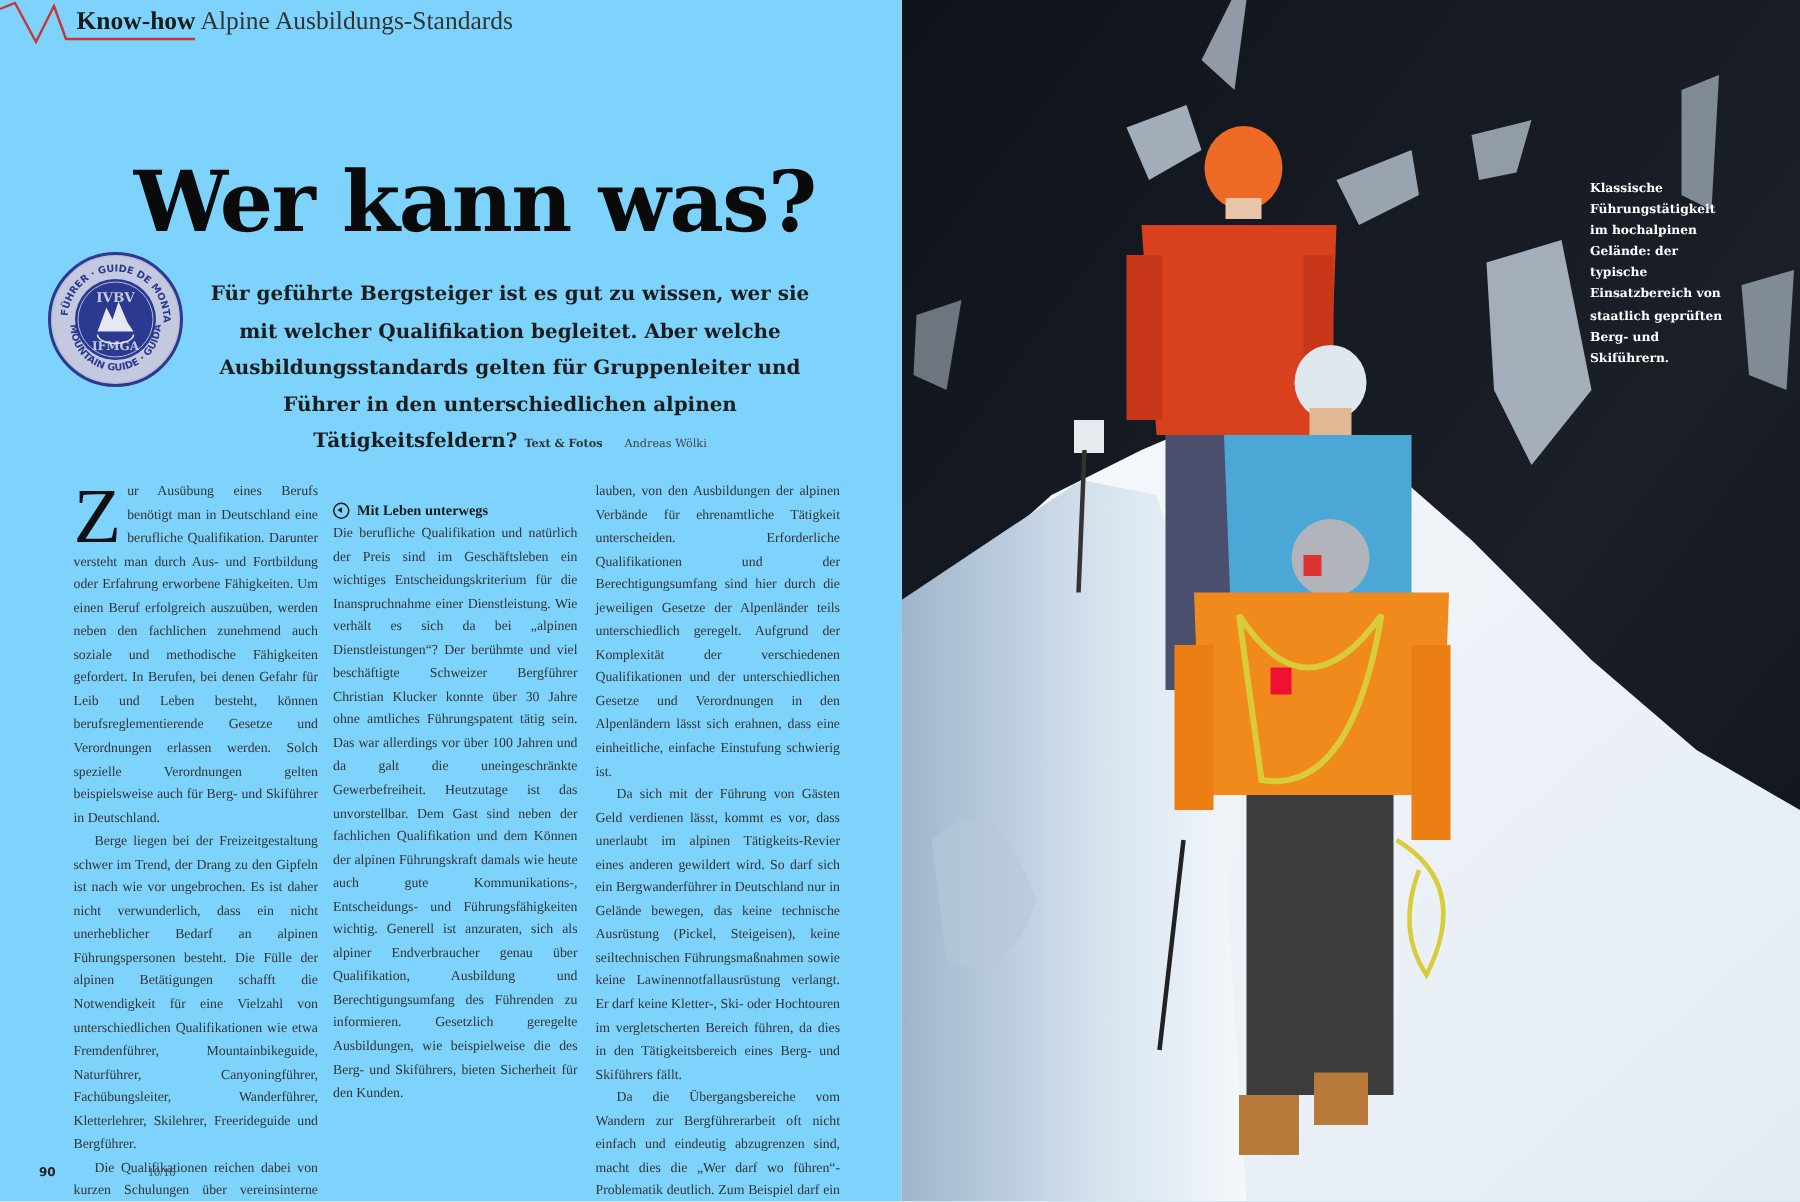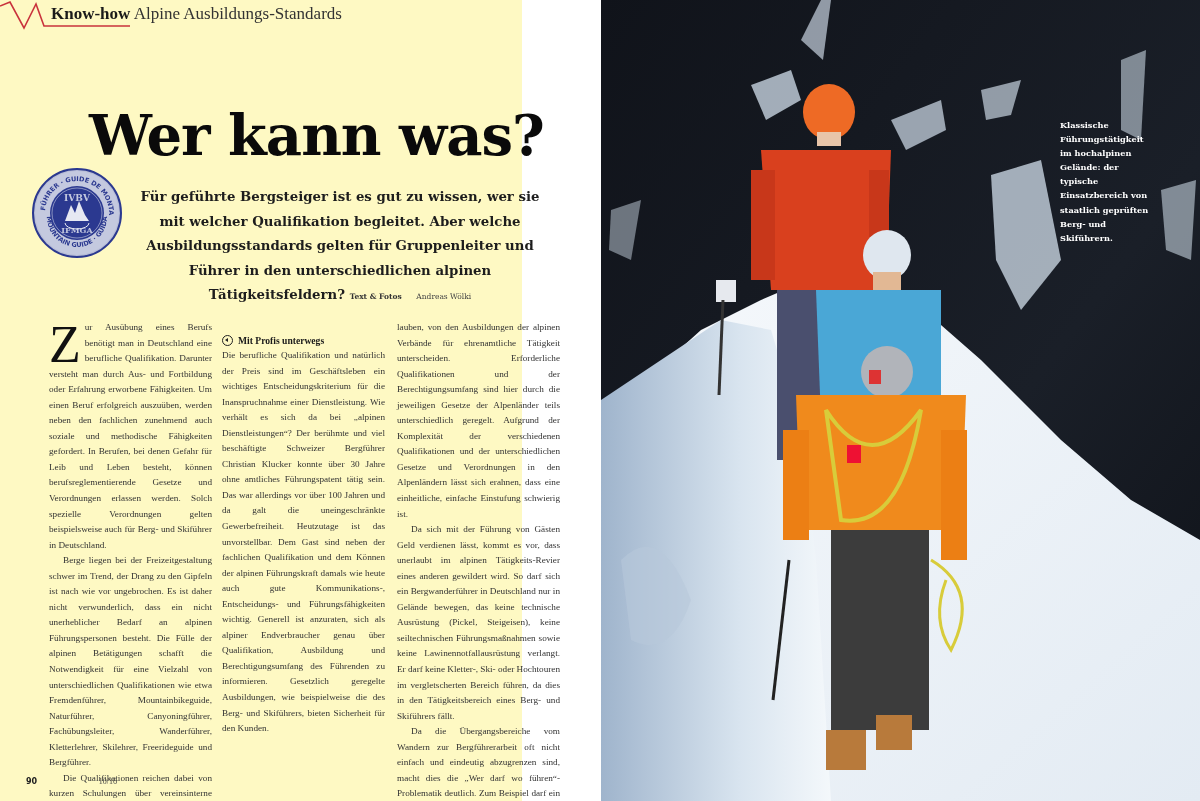--- a/index.html
+++ b/index.html
@@ -1,19 +1,19 @@
 <!DOCTYPE html>
 <html><head>
 <meta charset="utf-8">
 <style>
   * { margin: 0; padding: 0; box-sizing: border-box; }
   html, body { width: 1200px; height: 801px; overflow: hidden; background: #fff; }
   body { position: relative; font-family: "Liberation Serif", "DejaVu Serif", serif; color: #2a2a2a; }
 
-  .page-left { position: absolute; left: 0; top: 0; width: 522px; height: 801px; background: #fef9c3; }
+  .page-left { position: absolute; left: 0; top: 0; width: 601px; height: 801px; background: #7dd3fc; }
   .page-right { position: absolute; left: 601px; top: 0; width: 599px; height: 801px; overflow: hidden; }
 
   
   .header { position: absolute; left: 0; top: 0; width: 400px; height: 32px; }
   .header svg { position: absolute; left: 0; top: 0; }
   .header-text { position: absolute; left: 51px; top: 4px; font-size: 17px; color: #333; white-space: nowrap; }
   .header-text b { color: #1a1a1a; font-weight: bold; }
 
   
   .title { position: absolute; left: 16px; width: 601px; top: 100px; text-align: center;
@@ -104,21 +104,21 @@
 
   <div class="col col1">
     <p><span class="dropcap">Z</span><span>ur Ausübung eines Berufs benötigt man in Deutschland eine berufliche Qualifikation. Darunter versteht man durch Aus- und Fortbildung oder Erfahrung erworbene Fähigkeiten. Um einen Beruf erfolgreich auszuüben, werden neben den fachlichen zunehmend auch soziale und methodische Fähigkeiten gefordert. In Berufen, bei denen Gefahr für Leib und Leben besteht, können berufsreglementierende Gesetze und Verordnungen erlassen werden. Solch spezielle Verordnungen gelten beispielsweise auch für Berg- und Skiführer in Deutschland.</span></p>
     <p class="indent">Berge liegen bei der Freizeitgestaltung schwer im Trend, der Drang zu den Gipfeln ist nach wie vor ungebrochen. Es ist daher nicht verwunderlich, dass ein nicht unerheblicher Bedarf an alpinen Führungspersonen besteht. Die Fülle der alpinen Betätigungen schafft die Notwendigkeit für eine Vielzahl von unterschiedlichen Qualifikationen wie etwa Fremdenführer, Mountainbikeguide, Naturführer, Canyoningführer, Fachübungsleiter, Wanderführer, Kletterlehrer, Skilehrer, Freerideguide und Bergführer.</p>
     <p class="indent">Die Qualifikationen reichen dabei von kurzen Schulungen über vereinsinterne Ausbildungen der alpinen Vereine (wie die Fachübungsleiter- bzw. Trainerausbildung</p>
   </div>
 
   <div class="col col2">
     <div class="subhead">
       <span class="ico"></span>
-      <span>Mit Profis unterwegs</span>
+      <span>Mit Leben unterwegs</span>
     </div>
     <p>Die berufliche Qualifikation und natürlich der Preis sind im Geschäftsleben ein wichtiges Entscheidungskriterium für die Inanspruchnahme einer Dienstleistung. Wie verhält es sich da bei „alpinen Dienstleistungen“? Der berühmte und viel beschäftigte Schweizer Bergführer Christian Klucker konnte über 30 Jahre ohne amtliches Führungspatent tätig sein. Das war allerdings vor über 100 Jahren und da galt die uneingeschränkte Gewerbefreiheit. Heutzutage ist das unvorstellbar. Dem Gast sind neben der fachlichen Qualifikation und dem Können der alpinen Führungskraft damals wie heute auch gute Kommunikations-, Entscheidungs- und Führungsfähigkeiten wichtig. Generell ist anzuraten, sich als alpiner Endverbraucher genau über Qualifikation, Ausbildung und Berechtigungsumfang des Führenden zu informieren. Gesetzlich geregelte Ausbildungen, wie beispielweise die des Berg- und Skiführers, bieten Sicherheit für den Kunden.</p>
 
   </div>
 
   <div class="col col3">
     <p>lauben, von den Ausbildungen der alpinen Verbände für ehrenamtliche Tätigkeit unterscheiden. Erforderliche Qualifikationen und der Berechtigungsumfang sind hier durch die jeweiligen Gesetze der Alpenländer teils unterschiedlich geregelt. Aufgrund der Komplexität der verschiedenen Qualifikationen und der unterschiedlichen Gesetze und Verordnungen in den Alpenländern lässt sich erahnen, dass eine einheitliche, einfache Einstufung schwierig ist.</p>
     <p class="indent">Da sich mit der Führung von Gästen Geld verdienen lässt, kommt es vor, dass unerlaubt im alpinen Tätigkeits-Revier eines anderen gewildert wird. So darf sich ein Bergwanderführer in Deutschland nur in Gelände bewegen, das keine technische Ausrüstung (Pickel, Steigeisen), keine seiltechnischen Führungsmaßnahmen sowie keine Lawinennotfallausrüstung verlangt. Er darf keine Kletter-, Ski- oder Hochtouren im vergletscherten Bereich führen, da dies in den Tätigkeitsbereich eines Berg- und Skiführers fällt.</p>
     <p class="indent">Da die Übergangsbereiche vom Wandern zur Bergführerarbeit oft nicht einfach und eindeutig abzugrenzen sind, macht dies die „Wer darf wo führen“-Problematik deutlich. Zum Beispiel darf ein Bergwanderführer Schneeschuhwanderungen führen, aber nur in einem Gelände, in dem die</p>
   </div>

